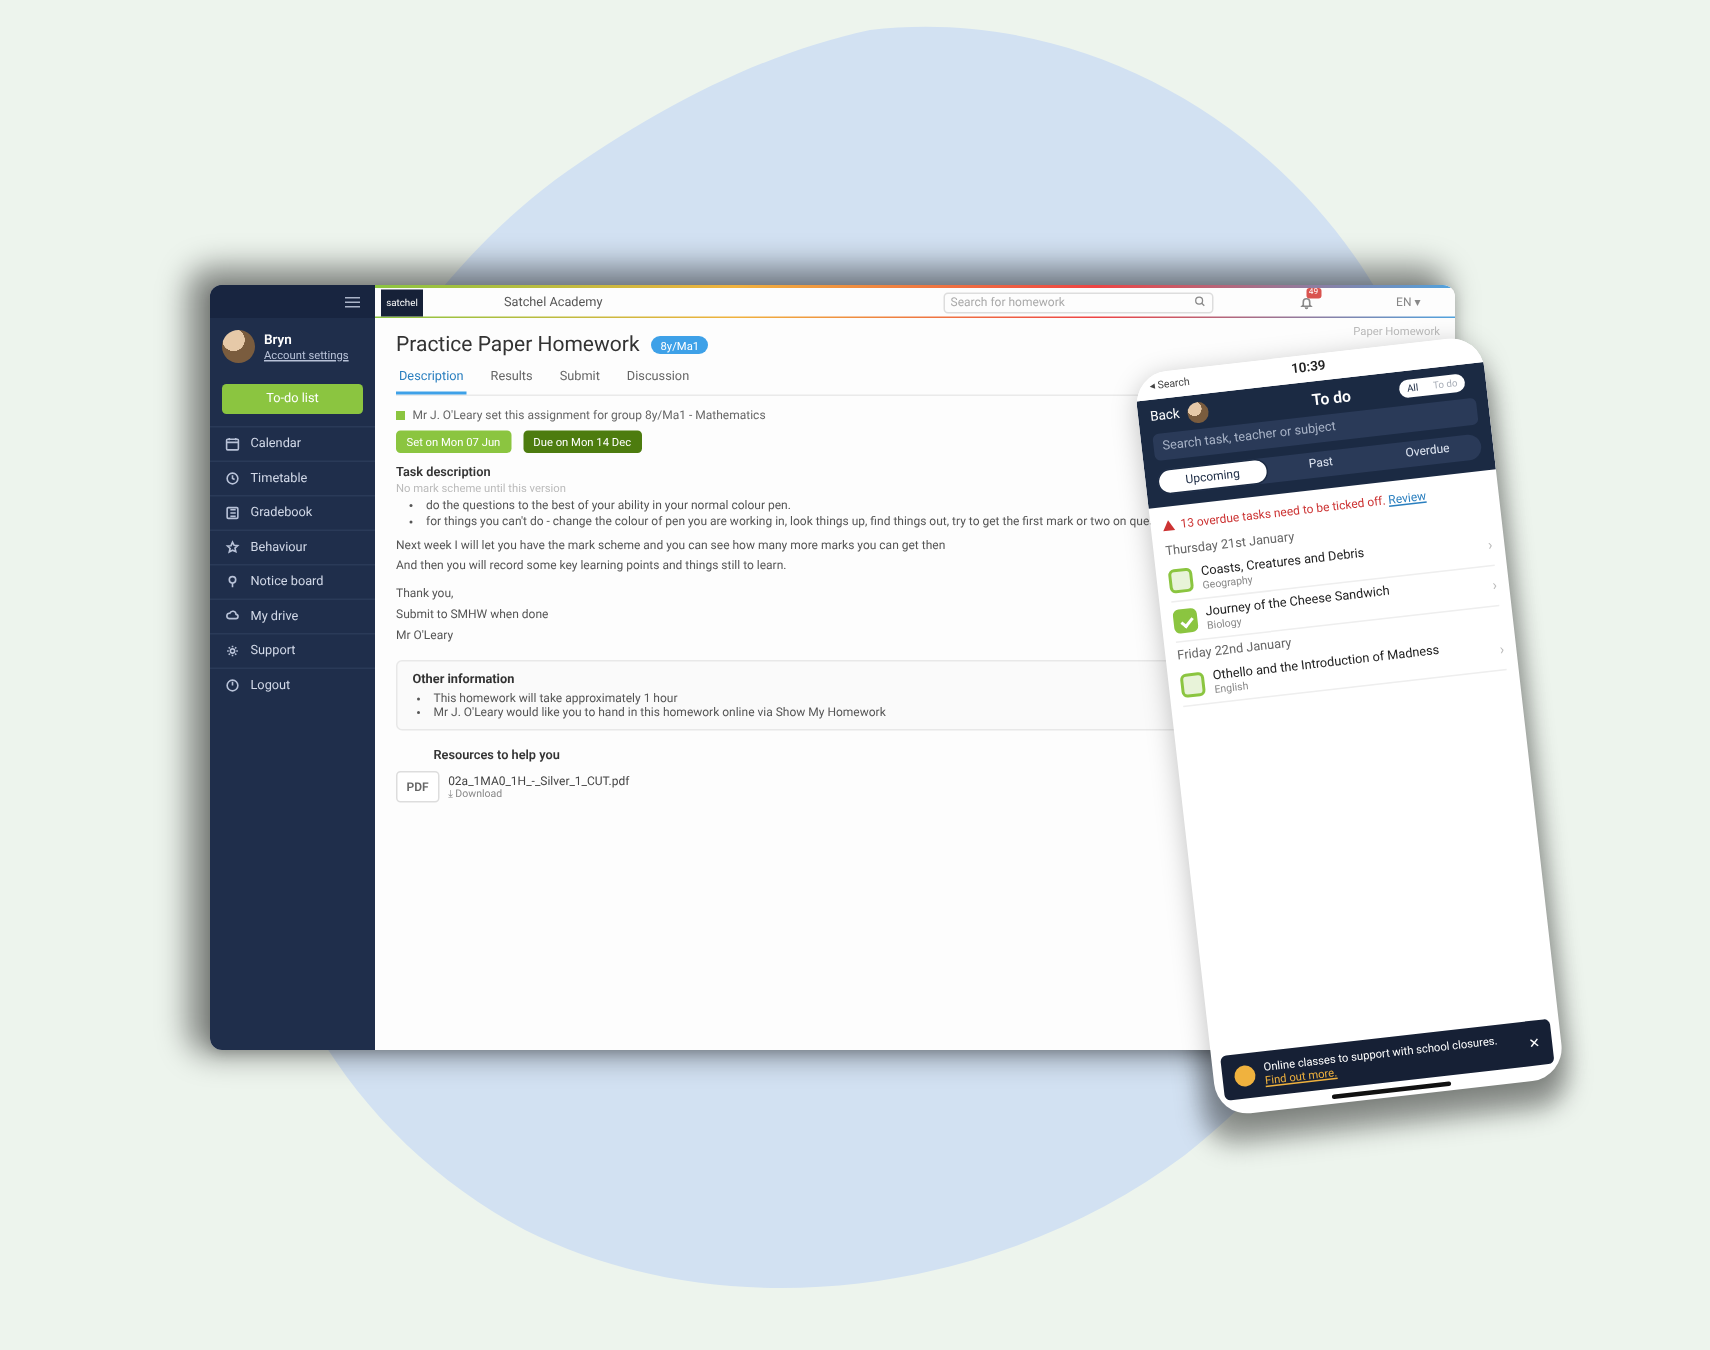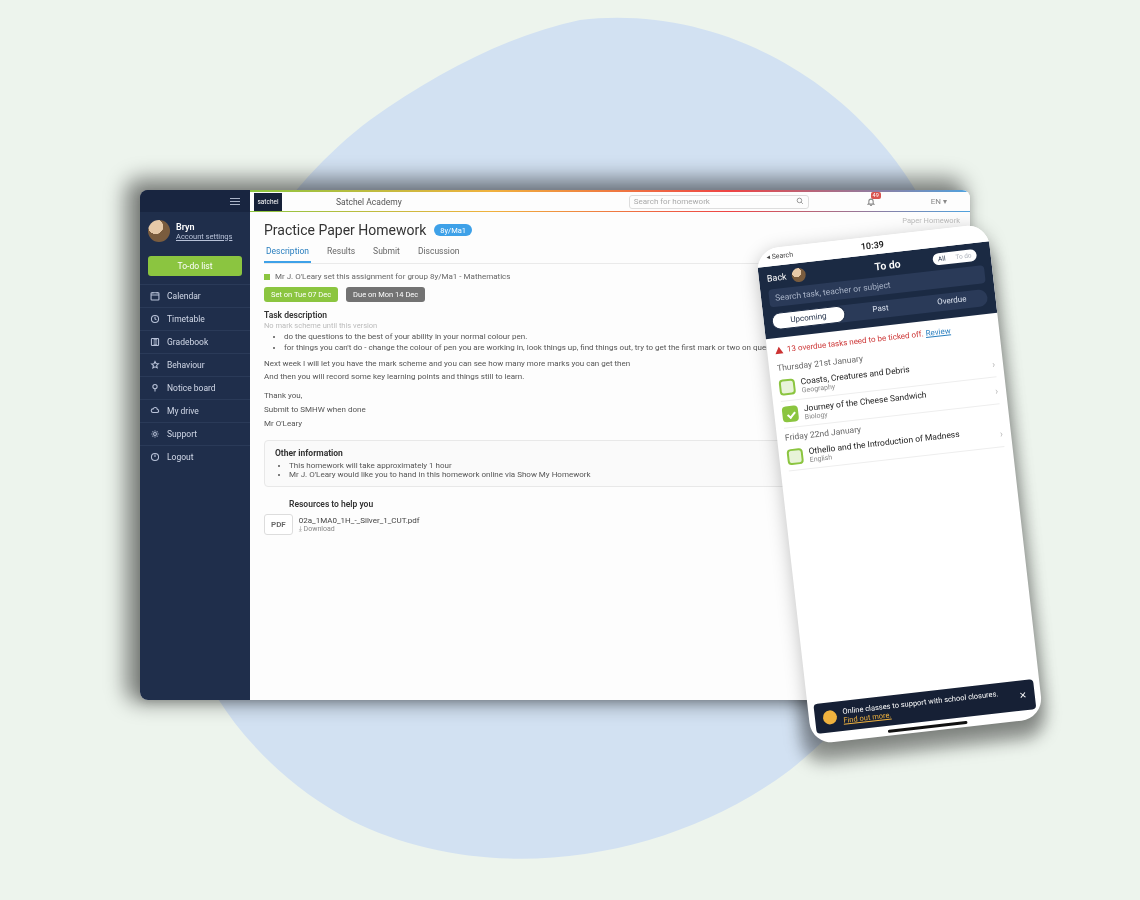--- a/index.html
+++ b/index.html
@@ -75,21 +75,21 @@
   .page-title { font-size:14px; color:#333; margin-bottom:8px; display:flex; align-items:center; gap:8px;}
   .pill { background:#3ea1e8; color:#fff; font-size:7.5px; padding:1.5px 6px; border-radius:8px; }
   .tabs { display:flex; gap:14px; border-bottom:1px solid #eaeaea; font-size:8.5px; margin-bottom:8px;}
   .tab { padding: 0 2px 5px; color:#666; }
   .tab.active { color:#2a7fbf; border-bottom:2px solid #3ea1e8; }
   .assign-line { font-size:8px; color:#666; margin-bottom:6px; display:flex; align-items:center; gap:5px;}
   .sq-green { width:6px; height:6px; background:#8bc540; display:inline-block; }
   .chips { display:flex; gap:8px; margin-bottom:8px; }
   .chip { font-size:7.5px; color:#fff; padding:3px 7px; border-radius:3px; }
   .chip.green { background:#8bc540; }
-  .chip.red { background:#737373; }
+  .chip.red { background:#4d7c0f; }
   .section-h { font-weight:600; font-size:8.5px; color:#333; margin: 6px 0 1px; }
   .muted { color:#bbb; font-size:7.5px; }
   .list { padding-left: 20px; margin: 2px 0 5px; }
   .list li { font-size:8px; color:#555; line-height:1.35; }
   .para { font-size:8px; color:#555; margin: 3px 0; line-height:1.35; }
   .info-panel { border:1px solid #e8e8e8; background:#fafafa; padding:7px 10px; margin-top:10px; font-size:8px; border-radius:4px;}
   .info-panel b { font-size:8.5px; color:#333; }
   .info-panel ul { padding-left:14px; margin-top:3px;}
   .info-panel li { color:#555; }
   .resources-h { font-weight:600; font-size:8.5px; color:#333; margin-top:12px;padding-left:25px; }
@@ -289,21 +289,21 @@
         <div class="tab">Submit</div>
         <div class="tab">Discussion</div>
       </div>
 
       <div class="assign-line">
         <span class="sq-green"></span>
         <span>Mr J. O'Leary set this assignment for group 8y/Ma1 - Mathematics</span>
       </div>
 
       <div class="chips">
-        <span class="chip green">Set on Tue 07 Dec</span>
+        <span class="chip green">Set on Mon 07 Jun</span>
         <span class="chip red">Due on Mon 14 Dec</span>
       </div>
 
       <div class="section-h">Task description</div>
       <div class="muted">No mark scheme until this version</div>
       <ul class="list">
         <li>do the questions to the best of your ability in your normal colour pen.</li>
         <li>for things you can't do - change the colour of pen you are working in, look things up, find things out, try to get the first mark or two on questions where you aren't sure</li>
       </ul>
       <div class="para">Next week I will let you have the mark scheme and you can see how many more marks you can get then</div>

